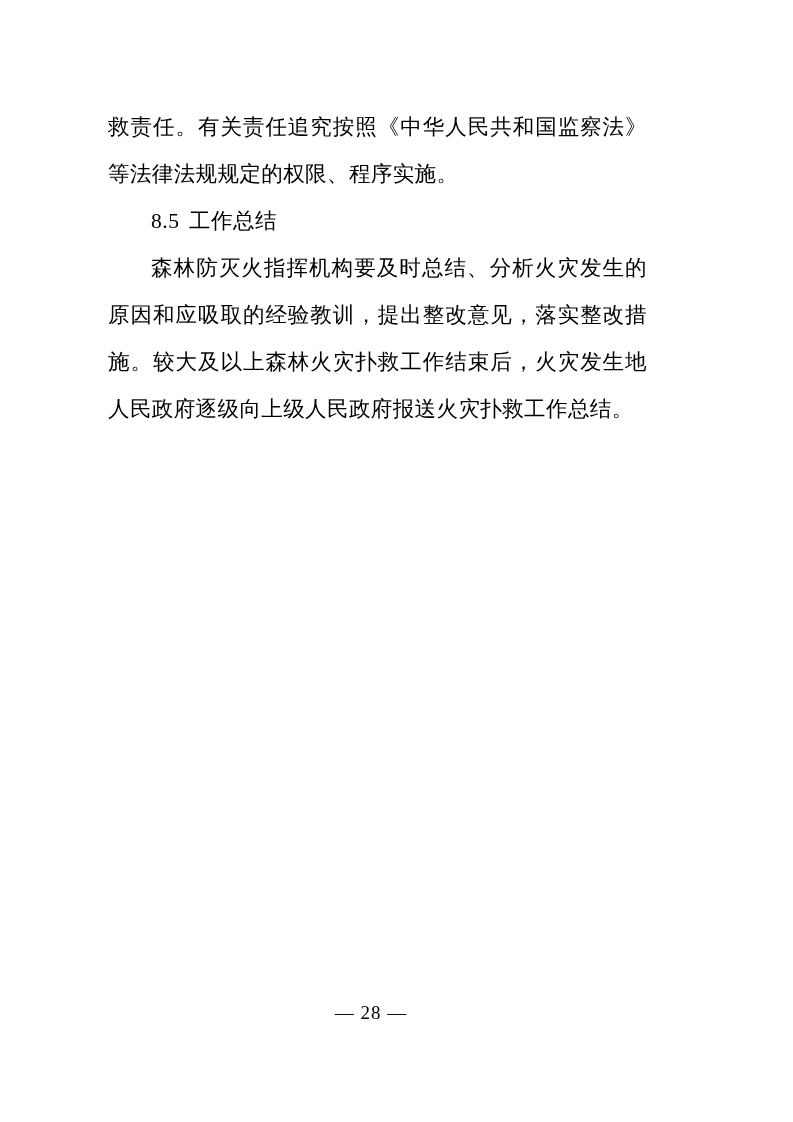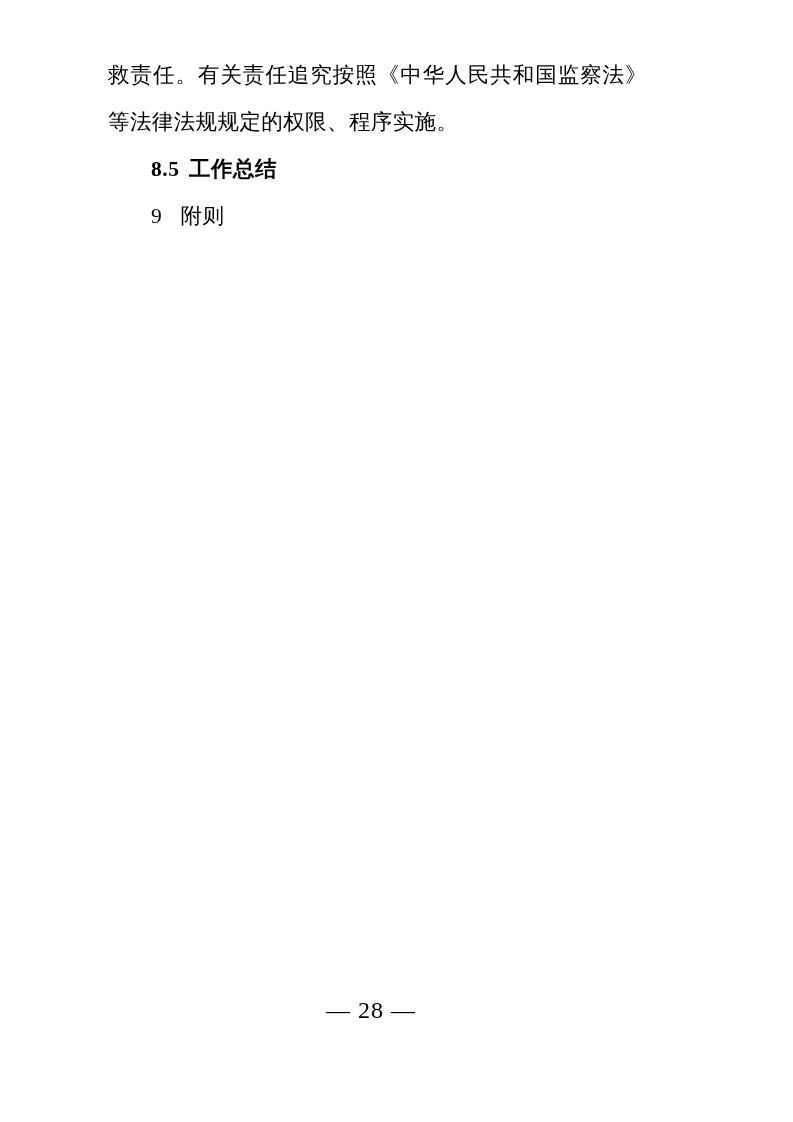--- a/index.html
+++ b/index.html
@@ -11,62 +11,62 @@
     height: 1122px;
     background: #ffffff;
     font-family: "Liberation Serif", "DejaVu Serif", serif;
     color: #000000;
   }
   .page {
     position: relative;
     width: 742px;
     height: 1122px;
     box-sizing: border-box;
-    padding: 52px 95px 0 108px;
+    padding: 104px 95px 0 108px;
   }
   .doc-body {
     font-size: 21.5px;
     line-height: 47px;
     text-align: justify;
     text-justify: inter-ideograph;
     letter-spacing: 0.4px;
   }
   .para {
     margin: 0;
     text-indent: 2em;
   }
   .heading {
     margin: 0;
-    font-weight: bold;
+    font-weight: normal;
     text-indent: 2em;
     letter-spacing: 0.5px;
   }
   .heading .num {
     margin-right: 0.45em;
   }
   .heading.plain {
     font-weight: normal;
   }
   .heading.plain .num {
     margin-right: 0.85em;
   }
   .page-number {
     position: absolute;
     left: 0;
     right: 0;
     bottom: 98px;
     text-align: center;
-    font-size: 24px;
+    font-size: 19px;
     letter-spacing: 1px;
     font-family: "Liberation Serif", "DejaVu Serif", serif;
   }
 </style>
 </head>
 <body>
 
 <div class="page">
   <div class="doc-body" id="doc-body">
       <p class="para" style="text-indent: 0px;">救责任。有关责任追究按照《中华人民共和国监察法》等法律法规规定的权限、程序实施。</p>
       <p class="heading"><span class="num">8.5</span><span>工作总结</span></p>
-      <p class="heading plain"><span class="num">9</span><span>附则</span></p>
+      <p class="para">森林防灭火指挥机构要及时总结、分析火灾发生的原因和应吸取的经验教训，提出整改意见，落实整改措施。较大及以上森林火灾扑救工作结束后，火灾发生地人民政府逐级向上级人民政府报送火灾扑救工作总结。</p>
     </div>
   <div class="page-number">— 28 —</div>
 </div>
 
 </body></html>

